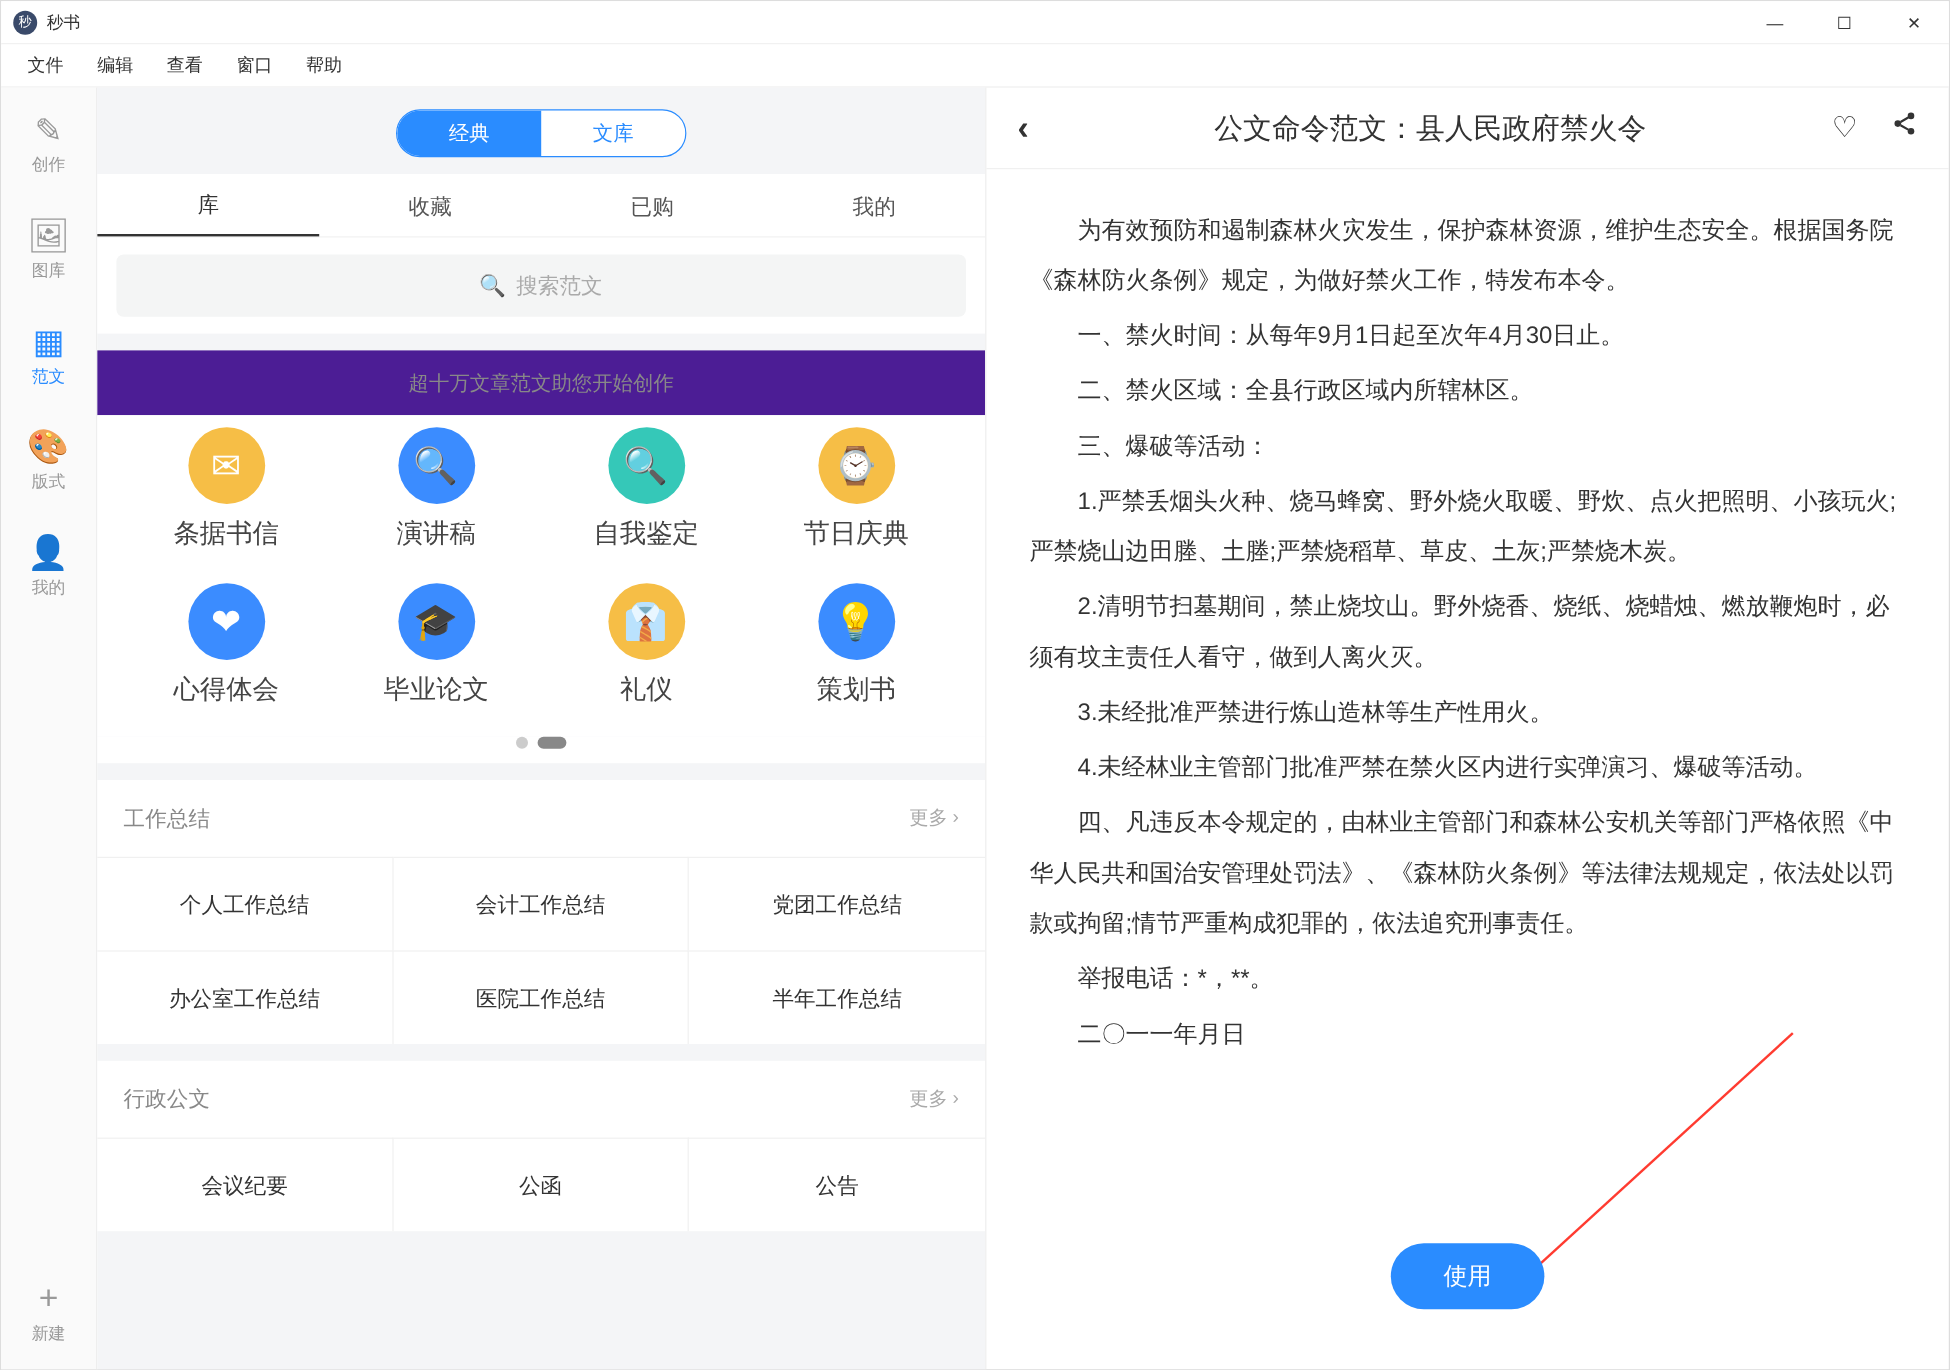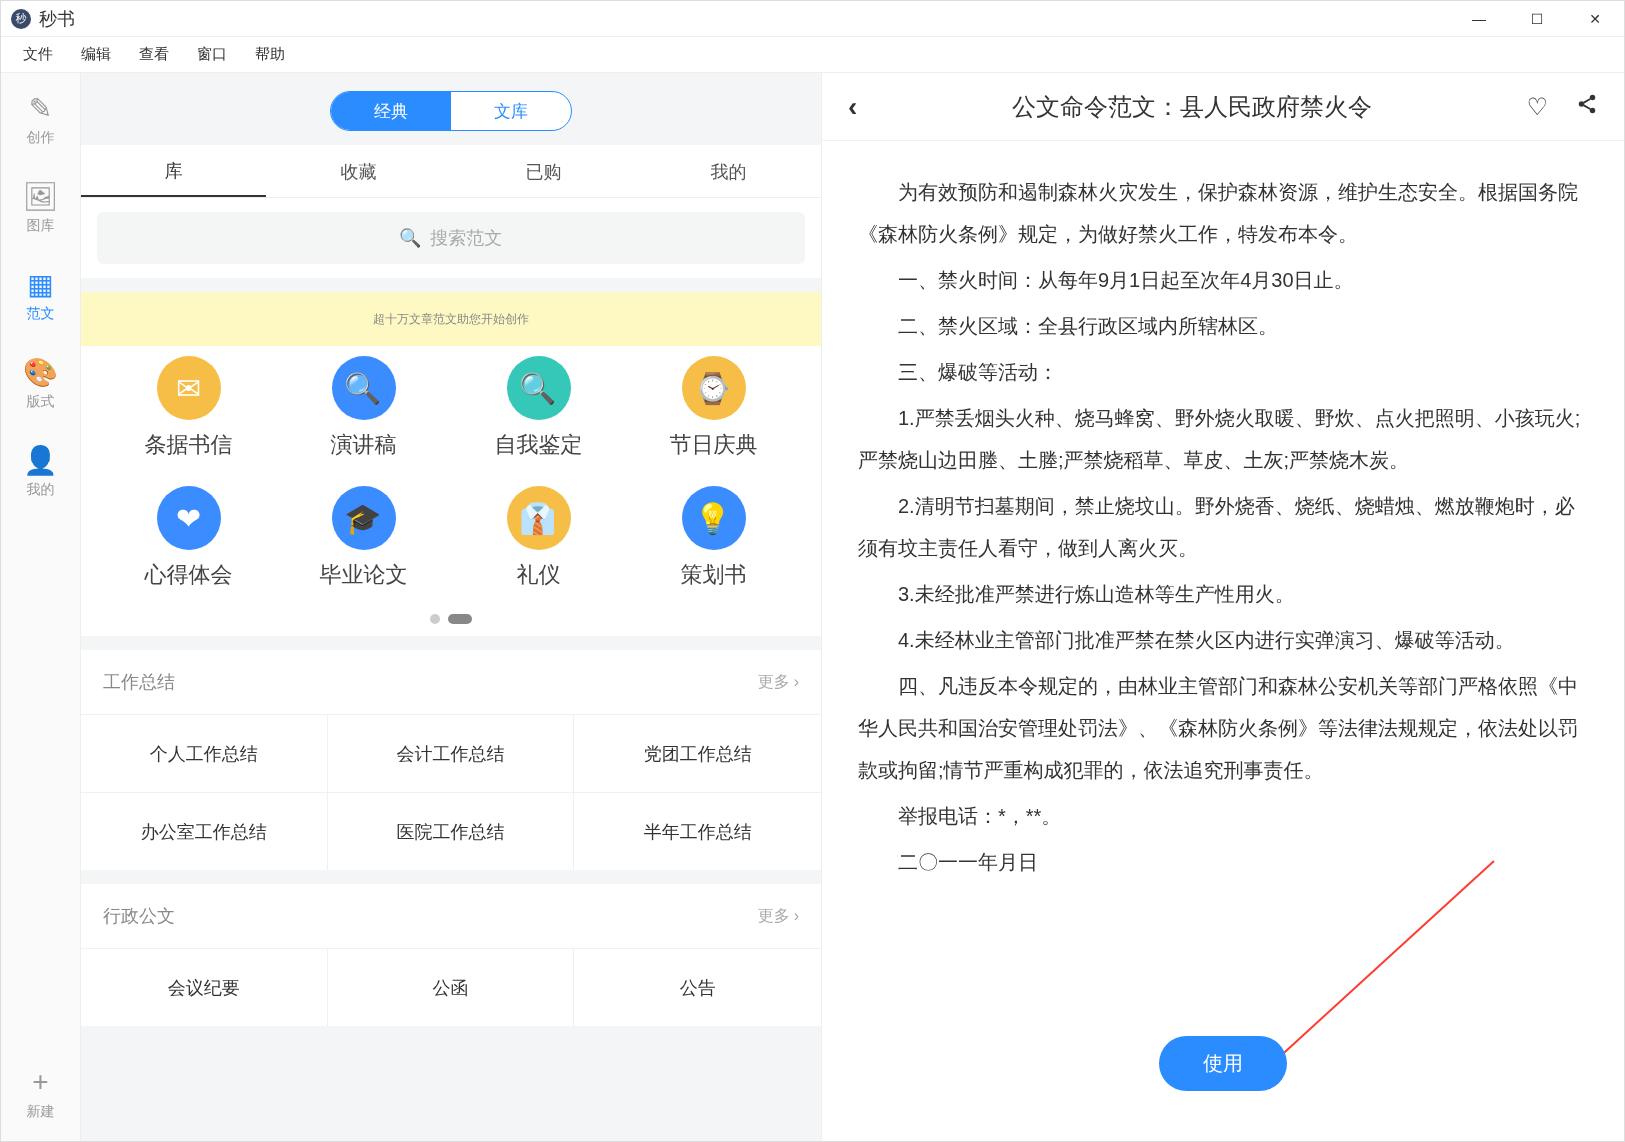--- a/index.html
+++ b/index.html
@@ -1,20 +1,20 @@
 <!DOCTYPE html>
 <html><head>
 <meta charset="utf-8">
 <style>
 * { margin: 0; padding: 0; box-sizing: border-box; }
 body { font-family: "Microsoft YaHei", "PingFang SC", sans-serif; background: #fff; overflow: hidden; }
 .app { width: 1625px; height: 1142px; display: flex; flex-direction: column; border: 1px solid #ddd; }
 .titlebar { height: 36px; display: flex; align-items: center; background: #fff; border-bottom: 1px solid #eee; }
 .titlebar-icon { width: 20px; height: 20px; border-radius: 50%; background: #3a4a6a; margin: 0 8px 0 10px; display:flex;align-items:center;justify-content:center;color:#fff;font-size:11px;}
-.titlebar-title { font-size: 18px; color: #333; }
+.titlebar-title { font-size: 14px; color: #333; }
 .win-controls { margin-left: auto; display: flex; }
 .win-btn { width: 58px; height: 36px; display: flex; align-items: center; justify-content: center; color: #333; font-size: 14px; cursor: pointer; }
 .menubar { height: 36px; display: flex; align-items: center; padding: 0 8px; background: #fff; border-bottom: 1px solid #eee; }
 .menu-item { padding: 4px 14px; font-size: 15px; color: #333; cursor: pointer; }
 .body { flex: 1; display: flex; min-height: 0; }
 .leftnav { width: 80px; background: #fafafa; display: flex; flex-direction: column; align-items: center; padding-top: 18px; border-right: 1px solid #eee; }
 .nav-item { width: 60px; display: flex; flex-direction: column; align-items: center; margin-bottom: 32px; color: #999; cursor: pointer; }
 .nav-item.active { color: #2a8cff; }
 .nav-ico { width: 34px; height: 34px; display: flex; align-items: center; justify-content: center; font-size: 28px; margin-bottom: 4px; }
 .nav-lbl { font-size: 14px; }
@@ -22,21 +22,21 @@
 .midpanel { width: 740px; background: #f4f5f7; display: flex; flex-direction: column; overflow-y: auto; }
 .seg-wrap { display: flex; justify-content: center; padding: 18px 0 14px; background:#f4f5f7; }
 .seg { display: flex; border: 1px solid #2a8cff; border-radius: 22px; overflow: hidden; background:#fff; }
 .seg-opt { width: 120px; height: 38px; display: flex; align-items: center; justify-content: center; font-size: 17px; cursor: pointer; color:#2a8cff; }
 .seg-opt.active { background: #2a8cff; color: #fff; }
 .tabs { display: flex; background: #fff; border-bottom: 1px solid #eee; }
 .tab { flex: 1; height: 52px; display: flex; align-items: center; justify-content: center; font-size: 18px; color: #555; cursor: pointer; border-top: 2px solid transparent; }
 .tab.active { color: #333; font-weight: 500; border-bottom: 2px solid #333; }
 .search-wrap { padding: 14px 16px; background:#fff; }
 .search-box { height: 52px; background: #f4f5f5; border-radius: 6px; display: flex; align-items: center; justify-content: center; font-size: 18px; color: #aaa; gap: 8px; }
-.banner { background: #fef9c3; margin-top: 14px; height: 54px; display: flex; align-items: center; justify-content: center; font-size: 12px; color: #888; }
+.banner { background: #4c1d95; margin-top: 14px; height: 54px; display: flex; align-items: center; justify-content: center; font-size: 17px; color: #888; }
 .cat-grid { background: #fff; padding: 10px 20px 24px; display: grid; grid-template-columns: repeat(4,1fr); gap: 26px 0; }
 .cat { display: flex; flex-direction: column; align-items: center; cursor: pointer; }
 .cat-ico { width: 64px; height: 64px; border-radius: 50%; display: flex; align-items: center; justify-content: center; color: #fff; font-size: 30px; margin-bottom: 10px; }
 .cat-lbl { font-size: 22px; color: #444; }
 .page-dots { display: flex; justify-content: center; gap: 8px; background:#fff; padding-bottom: 12px; }
 .dot { width: 10px; height: 10px; border-radius: 5px; background: #ccc; }
 .dot.long { width: 24px; background: #888; }
 .section { background: #fff; margin-top: 14px; }
 .sec-head { height: 64px; display: flex; align-items: center; padding: 0 22px; color: #888; font-size: 18px; }
 .sec-more { margin-left: auto; color: #aaa; font-size: 16px; display: flex; align-items: center; gap: 4px; cursor: pointer; }

